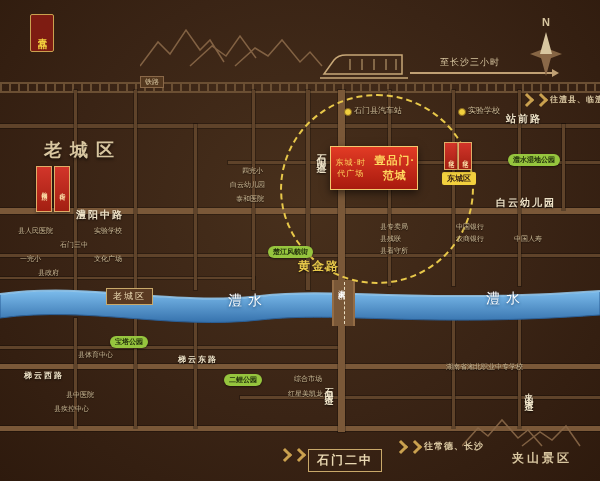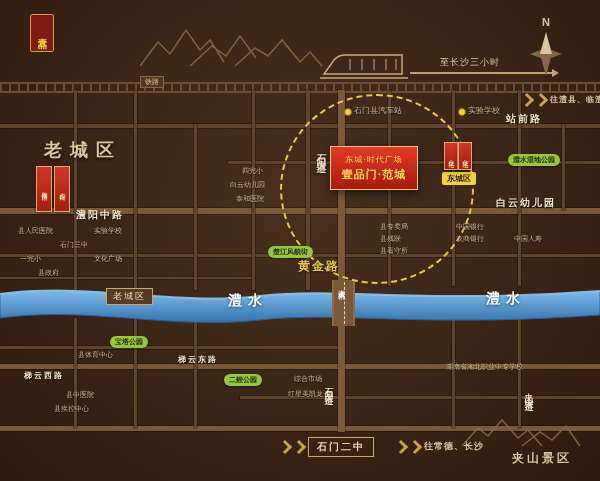--- a/index.html
+++ b/index.html
@@ -26,32 +26,32 @@
         font-weight:bold;white-space:nowrap;z-index:6;box-shadow:0 1px 2px rgba(0,0,0,.45);}
   .badge-yellow{position:absolute;background:#f2d03e;color:#3a2415;font-size:8px;font-weight:bold;
         padding:1px 5px;border-radius:2px;z-index:6;white-space:nowrap;}
   .badge-brown{position:absolute;background:#5a3a22;border:1px solid #c9a96a;color:#ead9b2;font-size:9px;
         padding:1px 6px;letter-spacing:2px;z-index:6;white-space:nowrap;}
   .dot{position:absolute;width:6px;height:6px;border-radius:50%;background:#f2d03e;border:1px solid #8a6a20;z-index:6;}
   .vbox{position:absolute;background:linear-gradient(#d2352a,#a31f12);border:1px solid #e0ad68;z-index:6;
         display:flex;align-items:center;justify-content:center;box-shadow:0 1px 3px rgba(0,0,0,.5);}
   .vbox .vtext{writing-mode:vertical-rl;letter-spacing:1px;color:#ffe9b0;font-size:6px;}
   .project{position:absolute;background:linear-gradient(#e23b25,#a81a0e);border:1px solid #f3c96f;z-index:7;
-        display:flex;flex-direction:column;align-items:center;justify-content:center;gap:2px;text-align:center;
+        display:flex;flex-direction:row;align-items:center;justify-content:center;gap:2px;text-align:center;
         color:#ffd75e;box-shadow:0 3px 8px rgba(0,0,0,.55);}
   .project .l1{font-size:8px;letter-spacing:1px;}
   .project .l2{font-size:11px;font-weight:bold;letter-spacing:1px;}
   .circle{position:absolute;border:2px dashed #e8c84a;border-radius:50%;z-index:5;}
   .chev{display:inline-block;width:7px;height:7px;border-left:3px solid #caa14f;border-bottom:3px solid #caa14f;}
   .chev.l{transform:rotate(45deg);}
   .chev.r{transform:rotate(225deg);}
   .dirgroup{position:absolute;display:flex;align-items:center;gap:4px;color:#d8c6a0;font-size:9px;
         font-weight:bold;letter-spacing:1px;z-index:6;white-space:nowrap;}
-  .framebox{border:1px solid #c9a96a;padding:2px 8px;color:#ead9b2;font-size:10px;letter-spacing:2px;}
-  .rivername{position:absolute;font-size:14px;font-weight:bold;color:#ffffff;letter-spacing:6px;z-index:5;
+  .framebox{border:1px solid #c9a96a;padding:2px 8px;color:#ead9b2;font-size:12px;letter-spacing:2px;margin-top:12px;}
+  .rivername{position:absolute;font-size:14px;font-weight:normal;color:#ffffff;letter-spacing:6px;z-index:5;
         text-shadow:0 1px 3px rgba(20,60,100,.9);}
   .bridgename{position:absolute;writing-mode:vertical-rl;font-size:7px;color:#ffffff;z-index:6;letter-spacing:1px;}
   .caption{position:absolute;font-size:9px;color:#d8c6a0;letter-spacing:1px;z-index:6;white-space:nowrap;}
   .arrowline{position:absolute;height:2px;background:#c0a074;z-index:3;}
   .arrowhead{position:absolute;width:0;height:0;border-left:7px solid #c0a074;border-top:4px solid transparent;
         border-bottom:4px solid transparent;z-index:3;}
   .rail-tag{position:absolute;background:#54381f;border:1px solid #8a6848;color:#d8c6a0;font-size:7px;
         padding:0 4px;z-index:6;}
   .compass{position:absolute;display:flex;flex-direction:column;align-items:center;gap:2px;z-index:6;
         color:#d8c6a0;font-weight:bold;font-size:11px;}

